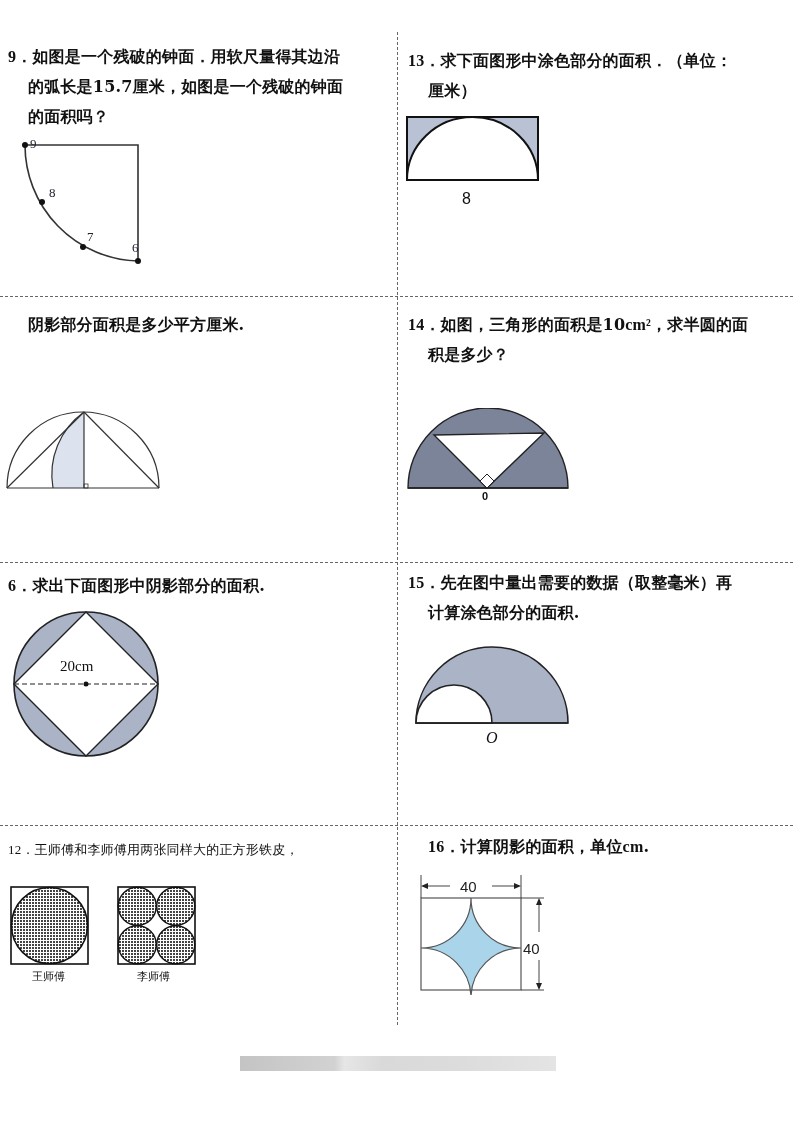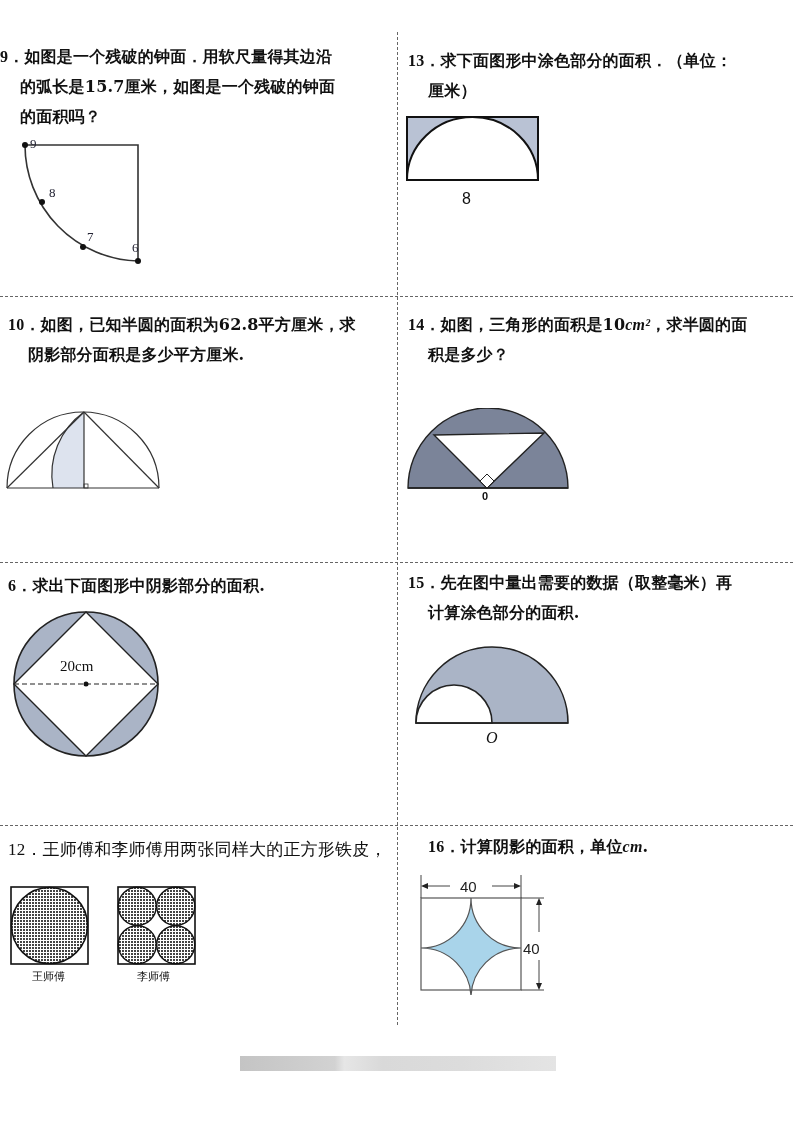--- a/index.html
+++ b/index.html
@@ -5,33 +5,33 @@
   html, body { margin:0; padding:0; background:#ffffff; }
   body { width:793px; height:1122px; position:relative; overflow:hidden;
          font-family:"DejaVu Serif","Liberation Serif",serif; color:#111; }
   .vline { position:absolute; left:397px; top:32px; height:993px; width:0;
            border-left:1.5px dashed #666; }
   .hline { position:absolute; left:0; width:793px; height:0; border-top:1.5px dashed #666; }
   .q { position:absolute; font-weight:bold; font-size:16px; line-height:30px; letter-spacing:0.2px; }
   .q .num { font-family:"Liberation Serif",serif; }
   .q .line2 { padding-left:20px; display:block; }
   .fig { position:absolute; }
-  .ital { font-style:italic; font-family:"Liberation Serif",serif; }
+  .ital { font-family:"Liberation Serif",serif; }
   .footer-bar { position:absolute; left:240px; top:1056px; width:316px; height:15px;
     background:linear-gradient(90deg,#c4c4c4 0%,#d2d2d2 30%,#e6e6e6 33%,#d9d9d9 45%,#dcdcdc 70%,#e4e4e4 100%); }
 </style>
 </head>
 <body>
 
 <div class="vline"></div>
 <div class="hline" style="top:296px"></div>
 <div class="hline" style="top:562px"></div>
 <div class="hline" style="top:825px"></div>
 
-<div class="q" style="left:0; top:42px; width:385px;">
+<div class="q" style="left:8px; top:42px; width:385px;">
   <span><span class="num">9．</span><span>如图是一个残破的钟面．用软尺量得其边沿</span></span>
   <span class="line2">的弧长是15.7厘米，如图是一个残破的钟面</span>
   <span class="line2">的面积吗？</span>
 </div>
 <svg class="fig" style="left:15px; top:135px;" width="140" height="135">
   <path d="M10,10 L123,10 L123,126" fill="none" stroke="#333" stroke-width="1.6"></path>
   <path d="M10,10 A116,116 0 0 0 123,126" fill="none" stroke="#333" stroke-width="1.6"></path>
   <circle cx="10" cy="10" r="3" fill="#111"></circle>
   <circle cx="27" cy="67" r="3" fill="#111"></circle>
   <circle cx="68" cy="112" r="3" fill="#111"></circle>
@@ -48,21 +48,20 @@
 </div>
 <svg class="fig" style="left:404px; top:114px;" width="140" height="100">
   <rect x="3" y="3" width="131" height="63" fill="#b9c2d4" stroke="none"></rect>
   <path d="M3,66 A65.5,63 0 0 1 134,66 Z" fill="#ffffff"></path>
   <rect x="3" y="3" width="131" height="63" fill="none" stroke="#111" stroke-width="2"></rect>
   <path d="M3,66 A65.5,63 0 0 1 134,66" fill="none" stroke="#111" stroke-width="2"></path>
   <text x="58" y="90" font-size="16" fill="#111" font-family="Liberation Sans, sans-serif">8</text>
 </svg>
 
 <div class="q" style="left:8px; top:310px; width:385px;">
-  <span><span class="num">10．</span><span>如图，已知半圆的面积为62.8平方厘米，求</span></span>
   <span class="line2">阴影部分面积是多少平方厘米.</span>
 </div>
 <svg class="fig" style="left:4px; top:408px;" width="160" height="85">
   <path d="M49,80 A77,77 0 0 1 80,4 L80,80 Z" fill="#dde3ee" stroke="none"></path>
   <path d="M3,80 A76,76 0 0 1 155,80" fill="none" stroke="#333" stroke-width="1.2"></path>
   <line x1="3" y1="80" x2="155" y2="80" stroke="#333" stroke-width="1.2"></line>
   <line x1="3" y1="80" x2="80" y2="4" stroke="#333" stroke-width="1.2"></line>
   <line x1="155" y1="80" x2="80" y2="4" stroke="#333" stroke-width="1.2"></line>
   <line x1="80" y1="4" x2="80" y2="80" stroke="#333" stroke-width="1.2"></line>
   <path d="M49,80 A77,77 0 0 1 80,4" fill="none" stroke="#333" stroke-width="1.2"></path>
@@ -96,21 +95,21 @@
   <span><span class="num">15．</span><span>先在图中量出需要的数据（取整毫米）再</span></span>
   <span class="line2">计算涂色部分的面积.</span>
 </div>
 <svg class="fig" style="left:412px; top:645px;" width="165" height="105">
   <path d="M4,78 A76,76 0 0 1 156,78 Z" fill="#aab4c6" stroke="#222" stroke-width="1.6"></path>
   <path d="M4,78 A38,38 0 0 1 80,78 Z" fill="#ffffff" stroke="#222" stroke-width="1.6"></path>
   <line x1="4" y1="78" x2="156" y2="78" stroke="#222" stroke-width="1.6"></line>
   <text x="74" y="98" font-size="16" font-style="italic" fill="#111" font-family="Liberation Serif, serif">O</text>
 </svg>
 
-<div class="q" style="left:8px; top:836px; width:390px; font-weight:normal; font-size:17px; line-height:27px; font-family:'DejaVu Sans','Liberation Sans',sans-serif;">
+<div class="q" style="left:8px; top:836px; width:390px; font-weight:normal; font-size:13px; line-height:27px; font-family:'DejaVu Sans','Liberation Sans',sans-serif;">
   <span><span class="num">12．</span><span>王师傅和李师傅用两张同样大的正方形铁皮，</span></span><br>
 </div>
 <svg class="fig" style="left:8px; top:884px;" width="200" height="105">
   <defs>
     <pattern id="dots" width="3" height="3" patternUnits="userSpaceOnUse">
       <rect width="3" height="3" fill="#ffffff"></rect>
       <rect width="2" height="2" fill="#444"></rect>
     </pattern>
   </defs>
 

